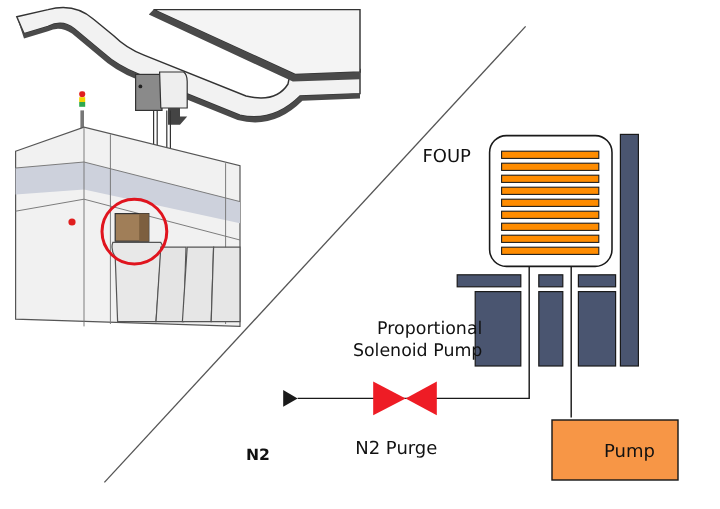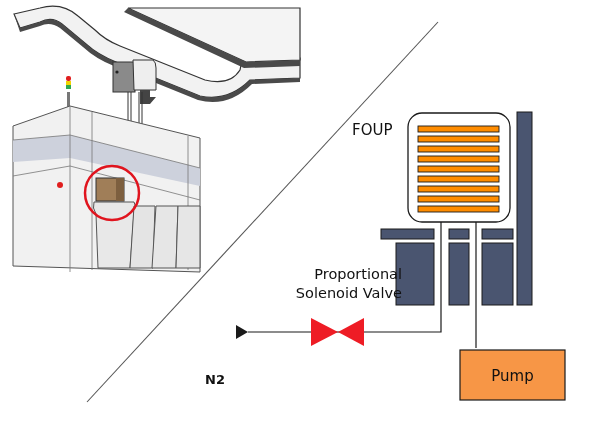--- a/index.html
+++ b/index.html
@@ -3,21 +3,21 @@
   <meta charset="utf-8">
   <style>
     html, body { margin: 0; padding: 0; background: #ffffff; }
     body { width: 600px; height: 424px; overflow: hidden; position: relative; font-family: "DejaVu Sans", "Liberation Sans", sans-serif; }
     #stage { position: absolute; left: 0; top: 0; width: 552px; height: 424px; }
     .lbl { position: absolute; color: #111; white-space: nowrap; }
     .lbl-foup { left: 352px; top: 121px; font-size: 15px; font-family: "DejaVu Sans", sans-serif; }
     .lbl-valve { left: 262px; top: 265px; font-size: 14.5px; line-height: 19px; text-align: right; width: 140px; }
     .lbl-n2 { left: 205px; top: 324px; font-size: 13px; font-weight: bold; margin-top: 48px; }
     .lbl-purge { left: 296px; top: 364px; font-size: 15px; }
-    .lbl-pump { left: 460px; top: 367px; width: 105px; text-align: center; font-size: 15px; }
+    .lbl-pump { left: 472px; top: 367px; width: 105px; text-align: center; font-size: 15px; }
   </style>
 </head>
 <body>
 
 <div id="stage">
   <svg width="600" height="424" viewBox="0 0 600 424" xmlns="http://www.w3.org/2000/svg">
 
     <g>
 
       <g>
@@ -113,17 +113,18 @@
         <polygon points="364,318 338,332 364,346" fill="#ee1c25"></polygon>
       </g>
 
       <rect x="460" y="350" width="105" height="50" fill="#f79646" stroke="#1a1a1a" stroke-width="1.2"></rect>
     </g>
   </svg>
 
   <div class="lbl lbl-foup">FOUP</div>
   <div class="lbl lbl-valve">
     <div>Proportional</div>
-    <div>Solenoid Valve</div>
+    <div>Solenoid Pump</div>
   </div>
   <div class="lbl lbl-n2">N2</div>
+  <div class="lbl lbl-purge">N2 Purge</div>
   <div class="lbl lbl-pump">Pump</div>
 </div>
 
 </body></html>

